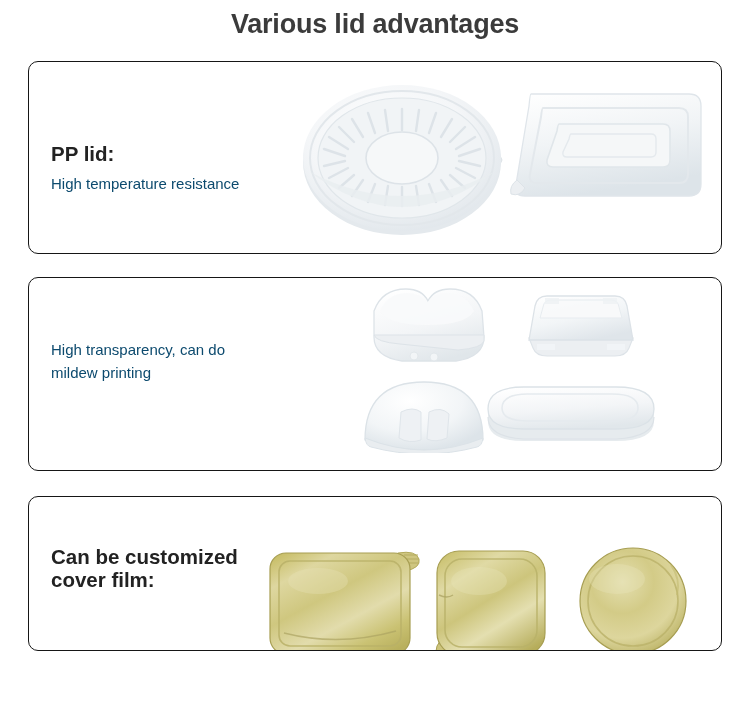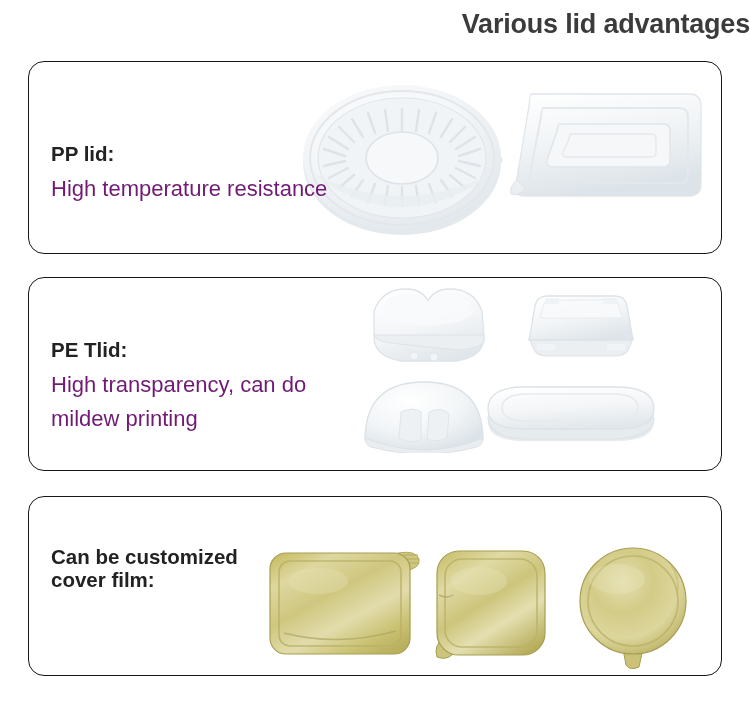--- a/index.html
+++ b/index.html
@@ -14,61 +14,61 @@
     font-family: "Liberation Sans", sans-serif;
     overflow: hidden;
   }
 
   
   .page-title {
     position: absolute;
     left: 0;
     top: 9px;
     width: 750px;
-    text-align: right;
+    text-align: center;
     font-size: 27px;
     font-weight: bold;
     color: #3b3b3b;
     letter-spacing: -0.2px;
     font-family: "Liberation Sans", sans-serif;
   }
 
   
   .panel {
     position: absolute;
     left: 28px;
     width: 694px;
     box-sizing: border-box;
     border: 1.4px solid #161616;
-    border-radius: 16px;
+    border-radius: 10px;
     background: #ffffff;
     overflow: hidden;
   }
   #panel-pp  { top: 61px;  height: 193px; }
   #panel-pet { top: 277px; height: 194px; }
-  #panel-film{ top: 496px; height: 180px; padding-left: 12px; }
+  #panel-film{ top: 496px; height: 155px; padding-left: 12px; }
 
   .panel-text {
     position: absolute;
     left: 22px;
     color: #2f2f2f;
     z-index: 3;
   }
   .panel-heading {
     font-size: 20.5px;
     font-weight: bold;
     color: #222222;
     line-height: 1.14;
     white-space: pre-line;
     margin: 0 0 7px 0;
   }
   .panel-sub {
-    font-size: 22px;
+    font-size: 15px;
     font-weight: normal;
-    color: #701a75;
+    color: #0c4a6e;
     line-height: 1.55;
     white-space: pre-line;
     margin: 0;
   }
   #text-pp   { top: 80px; }
   #text-pet  { top: 60px; }
   #text-film { top: 48px; }
   #text-film .panel-sub { padding-left: 7px; }
 
   
@@ -234,21 +234,20 @@
       <path d="M4 26 q0 -22 36 -22 L132 4 q38 0 38 22 L170 38 q0 20 -38 20 L40 58 q-36 0 -36 -20 z" fill="#e6ebee"></path>
 
       <path d="M4 26 q0 -22 36 -22 L132 4 q38 0 38 22 q0 20 -38 20 L40 46 q-36 0 -36 -20 z" fill="url(#petOvalG)" stroke="#dbe2e7" stroke-width="1.3"></path>
       <path d="M18 25 q0 -14 26 -14 L128 11 q26 0 26 14 q0 13 -26 13 L44 38 q-26 0 -26 -13 z" fill="none" stroke="#e5eaee" stroke-width="1.6"></path>
       <path d="M4 34 q0 20 36 22 L132 56 q38 -2 38 -22" fill="none" stroke="#dce2e7" stroke-width="1.2"></path>
     </svg>
 
   </div>
 
   <div class="panel-text" id="text-pet">
-    <div class="panel-heading">PE Tlid:</div>
     <div class="panel-sub">High transparency, can do
 mildew printing</div>
   </div>
 </div>
 
 <div class="panel" id="panel-film">
 
   <div class="stage">
 
     <svg class="prod" style="left:237px; top:50px;" width="160" height="115" viewBox="0 0 160 115">

